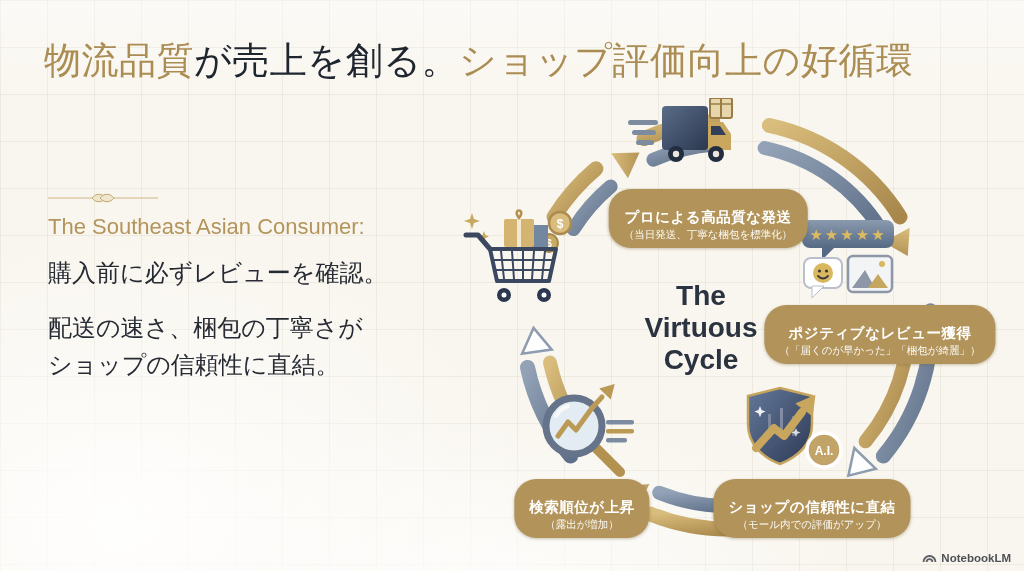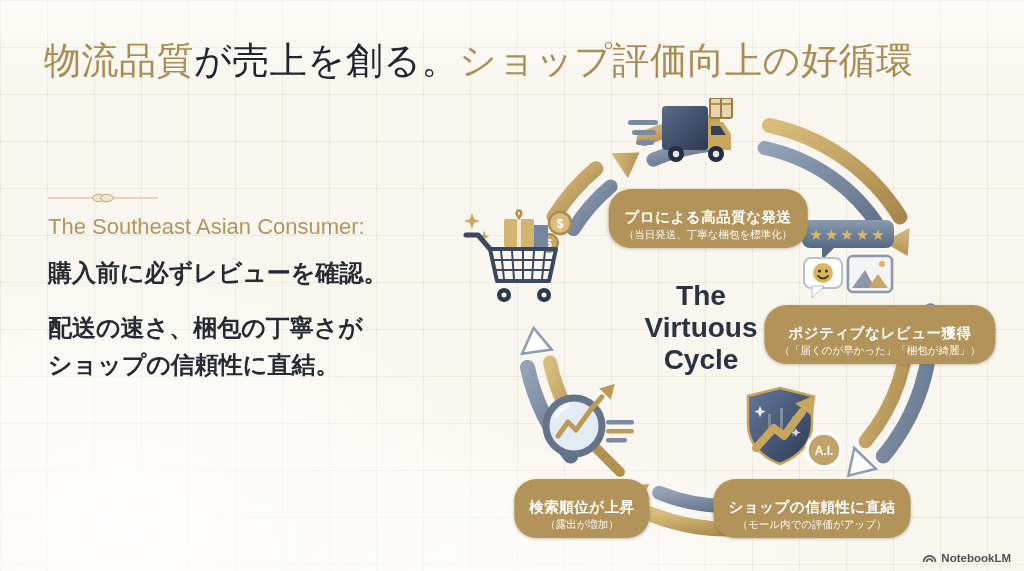--- a/index.html
+++ b/index.html
@@ -21,21 +21,21 @@
   }
   .title{
     position:absolute;left:36px;top:28px;margin:8px;z-index:3;
     font-size:37px;font-weight:400;letter-spacing:.5px;white-space:nowrap;
   }
   .gold{color:#ab8c52;}
   .navy{color:#20262f;}
   .left-panel{position:absolute;left:48px;top:192px;width:400px;z-index:3;}
   .divider{display:block;margin:0 0 10px 0;}
   .panel-heading{font-size:22px;font-weight:400;color:#b3955c;margin:0 0 14px 0;}
-  .body-line{font-size:24px;font-weight:700;color:#262a33;line-height:37px;}
+  .body-line{font-size:24px;font-weight:400;color:#262a33;line-height:37px;}
   .para{margin-bottom:18px;}
   .cycle{position:absolute;left:0;top:0;width:1024px;height:571px;z-index:2;}
   .ring{position:absolute;left:450px;top:85px;}
   .icon{position:absolute;}
   .pill{
     position:absolute;transform:translateX(-50%);
     background:#b2945a;color:#fff;border-radius:22px;
     padding:19px 15px 6px;text-align:center;white-space:nowrap;
     box-shadow:0 1px 3px rgba(110,90,50,.35);
   }

